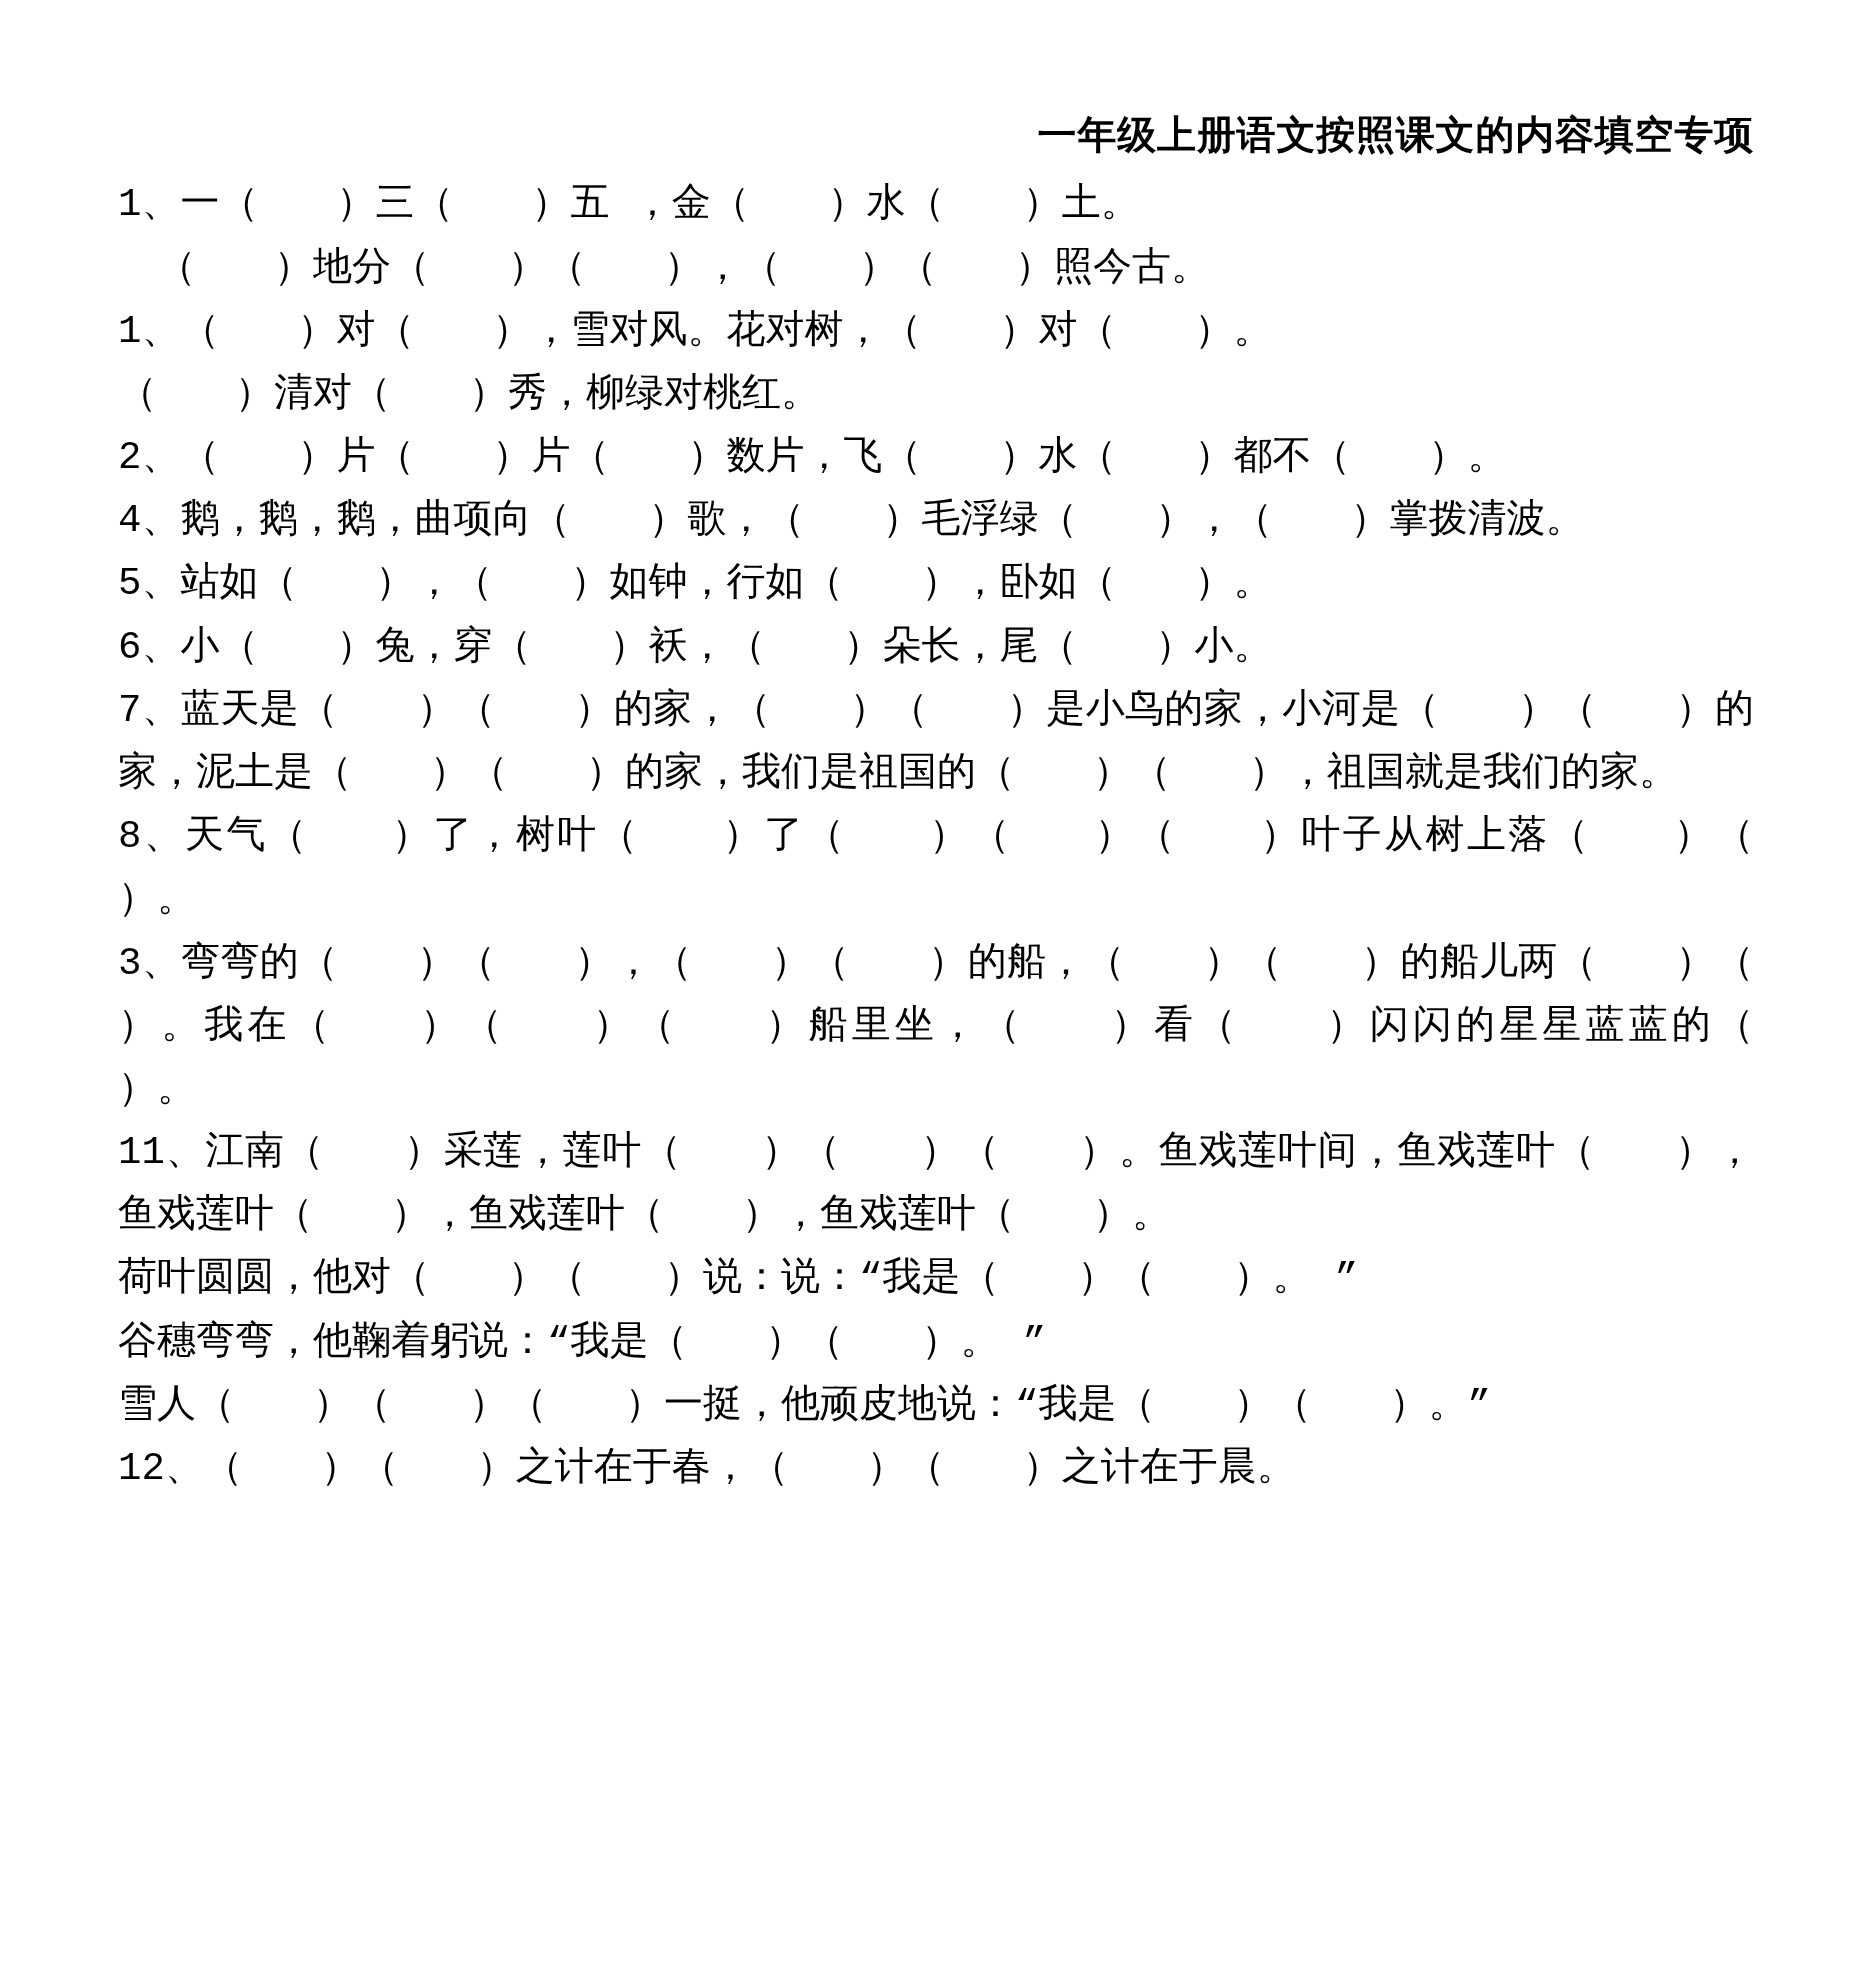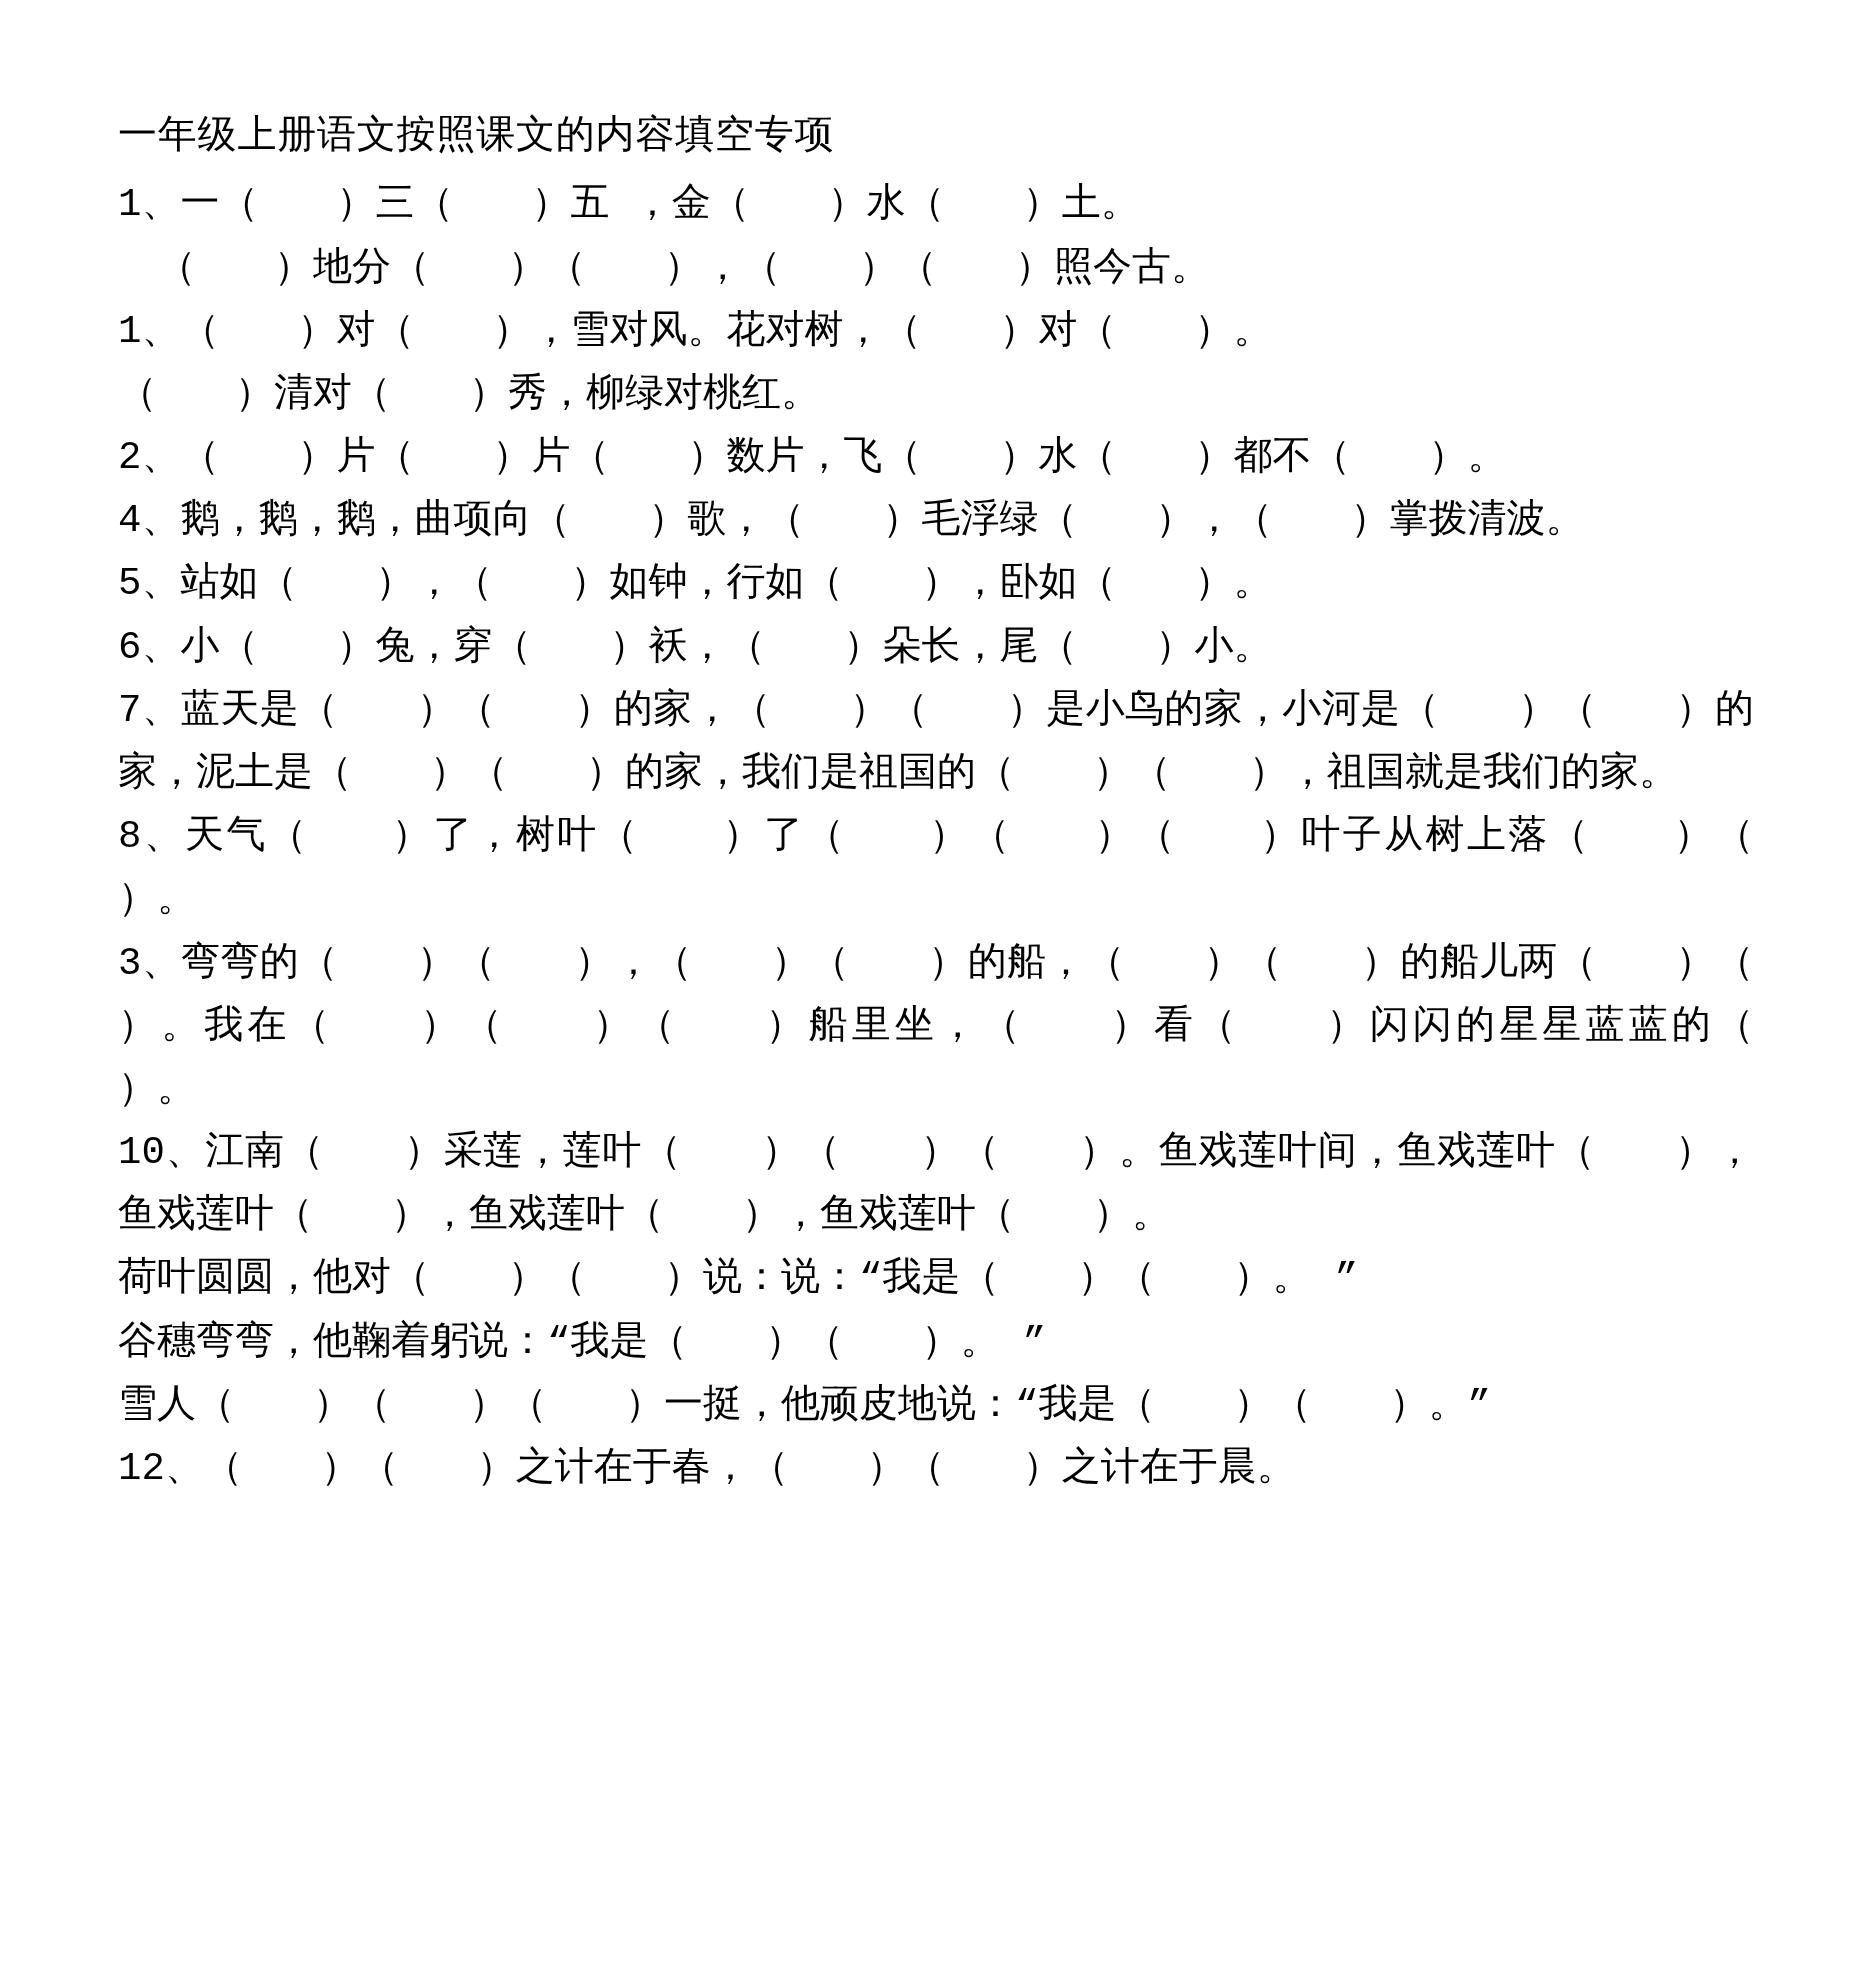--- a/index.html
+++ b/index.html
@@ -13,24 +13,24 @@
   }
   .page {
     position: relative;
     width: 1872px;
     height: 2647px;
     background: #ffffff;
     box-sizing: border-box;
     padding: 110px 118px 0 118px;
   }
   .doc-title {
-    text-align: left;
+    text-align: right;
     font-size: 39px;
     line-height: 1.25;
-    font-weight: normal;
+    font-weight: bold;
     margin: 0 0 15.7px 0;
     letter-spacing: 0.8px;
   }
   .body-text {
     font-size: 39px;
     line-height: 1.62;
     letter-spacing: 0px;
     text-align: justify;
   }
   .para {
@@ -56,21 +56,21 @@
     <p class="para indent">（　　）地分（　　）（　　），（　　）（　　）照今古。</p>
     <p class="para">1、（　　）对（　　），雪对风。花对树，（　　）对（　　）。</p>
     <p class="para">（　　）清对（　　）秀，柳绿对桃红。</p>
     <p class="para">2、（　　）片（　　）片（　　）数片，飞（　　）水（　　）都不（　　）。</p>
     <p class="para">4、鹅，鹅，鹅，曲项向（　　）歌，（　　）毛浮绿（　　），（　　）掌拨清波。</p>
     <p class="para">5、站如（　　），（　　）如钟，行如（　　），卧如（　　）。</p>
     <p class="para">6、小（　　）兔，穿（　　）袄，（　　）朵长，尾（　　）小。</p>
     <p class="para">7、蓝天是（　　）（　　）的家，（　　）（　　）是小鸟的家，小河是（　　）（　　）的家，泥土是（　　）（　　）的家，我们是祖国的（　　）（　　），祖国就是我们的家。</p>
     <p class="para">8、天气（　　）了，树叶（　　）了（　　）（　　）（　　）叶子从树上落（　　）（　　）。</p>
     <p class="para">3、弯弯的（　　）（　　），（　　）（　　）的船，（　　）（　　）的船儿两（　　）（　　）。我在（　　）（　　）（　　）船里坐，（　　）看（　　）闪闪的星星蓝蓝的（　　）。</p>
-    <p class="para">10、江南（　　）采莲，莲叶（　　）（　　）（　　）。鱼戏莲叶间，鱼戏莲叶（　　），鱼戏莲叶（　　），鱼戏莲叶（　　），鱼戏莲叶（　　）。</p>
+    <p class="para">11、江南（　　）采莲，莲叶（　　）（　　）（　　）。鱼戏莲叶间，鱼戏莲叶（　　），鱼戏莲叶（　　），鱼戏莲叶（　　），鱼戏莲叶（　　）。</p>
     <p class="para">荷叶圆圆，他对（　　）（　　）说：说：“我是（　　）（　　）。 ”</p>
     <p class="para">谷穗弯弯，他鞠着躬说：“我是（　　）（　　）。 ”</p>
     <p class="para">雪人（　　）（　　）（　　）一挺，他顽皮地说：“我是（　　）（　　）。”</p>
     <p class="para">12、（　　）（　　）之计在于春，（　　）（　　）之计在于晨。</p>
   </div>
 
 </div>
 
 
 </body></html>

